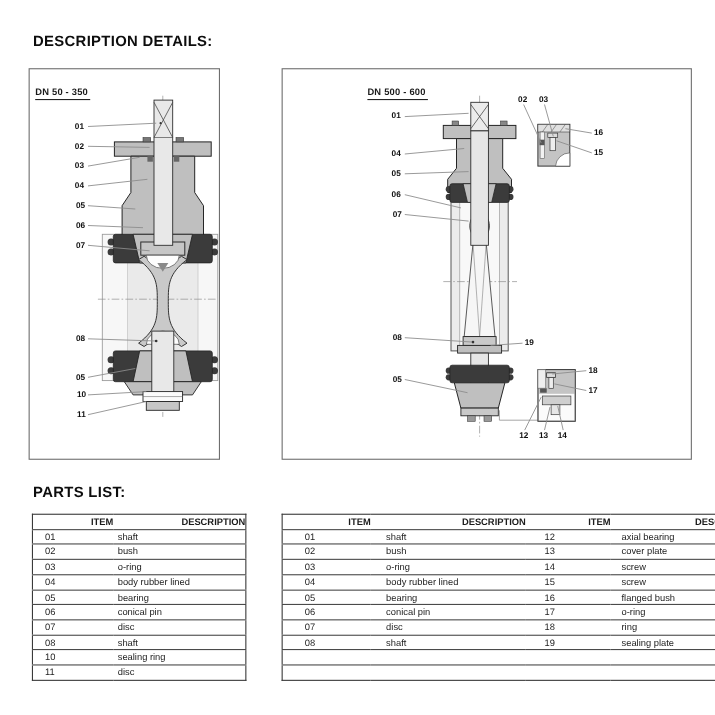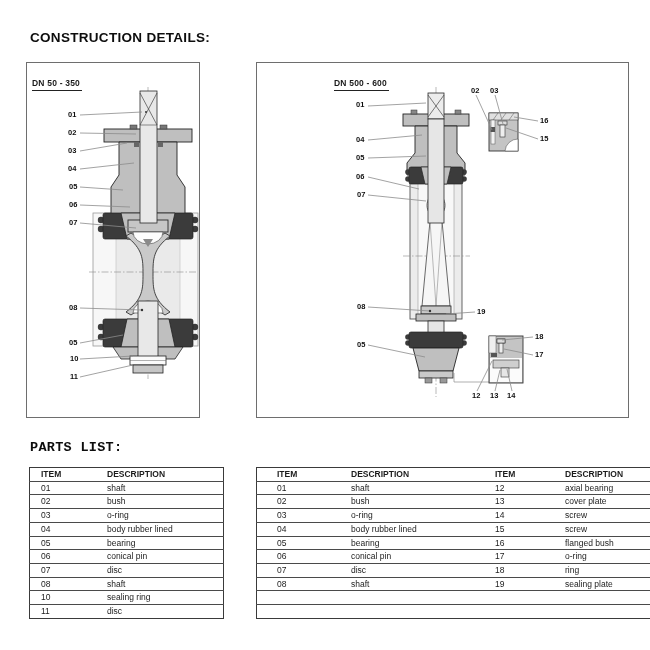--- a/index.html
+++ b/index.html
@@ -3,21 +3,21 @@
 <meta charset="utf-8">
 <style>
   html,body{margin:0;padding:0;}
   body{
     width:650px;height:650px;position:relative;background:#ffffff;
     font-family:"Liberation Sans","DejaVu Sans",sans-serif;color:#111;
     overflow:hidden;
   }
   .title{position:absolute;font-size:13.5px;font-weight:bold;letter-spacing:.3px;color:#0d0d0d;}
   #construction-title{left:30px;top:30px;}
-  #parts-title{left:30px;top:440px;font-family:Liberation Mono, monospace;}
+  #parts-title{left:30px;top:440px;}
   .panel{position:absolute;border:1px solid #6e6e6e;background:#fff;}
   #panel-left{left:26px;top:62px;width:172px;height:354px;}
   #panel-right{left:256px;top:62px;width:371px;height:354px;}
   .panel svg{position:absolute;left:0;top:0;}
   .dn-label{
     position:absolute;font-size:8.5px;font-weight:bold;color:#1a1a1a;
     border-bottom:1px solid #222;padding:0 2px 2px 0;letter-spacing:.2px;white-space:nowrap;
   }
   #panel-left .dn-label{left:5px;top:15px;}
   #panel-right .dn-label{left:77px;top:15px;}
@@ -25,34 +25,34 @@
   table.parts{
     position:absolute;border-collapse:collapse;table-layout:fixed;
     font-size:8.5px;color:#1c1c1c;border:1.5px solid #3a3a3a;background:#fff;
   }
   table.parts tr{border-bottom:1px solid #4a4a4a;}
   table.parts tr:last-child{border-bottom:none;}
   table.parts th,table.parts td{
     padding:0;height:12.7px;line-height:12.7px;text-align:left;
     overflow:hidden;white-space:nowrap;vertical-align:middle;font-weight:normal;
   }
-  table.parts th{font-weight:bold;}
+  table.parts th{font-weight:bold;text-align:right;}
   #table-left{left:29px;top:467px;width:178px;}
   #table-left .c1{width:62px;padding-left:11px;}
   #table-left .c2{width:116px;padding-left:4px;}
   #table-right{left:256px;top:467px;width:372px;}
   #table-right .c1{width:60px;padding-left:20px;}
   #table-right .c2{width:127px;padding-left:14px;}
   #table-right .c3{width:60px;padding-left:17px;}
   #table-right .c4{width:125px;padding-left:10px;}
 </style>
 </head>
 <body>
 
-<div class="title" id="construction-title">CONSTRUCTION DETAILS:</div>
+<div class="title" id="construction-title">DESCRIPTION DETAILS:</div>
 
 <div class="panel" id="panel-left">
   <svg width="172" height="354" viewBox="0 0 172 354">
 
     <rect x="66" y="150" width="105" height="133" fill="#f7f7f7" stroke="#9a9a9a" stroke-width="0.8"></rect>
     <rect x="89" y="151" width="64" height="131" fill="#eaeaea" stroke="#c0c0c0" stroke-width="0.6"></rect>
 
     <line x1="121" y1="24" x2="121" y2="316" stroke="#8a8a8a" stroke-width="0.6" stroke-dasharray="7 2 1.5 2"></line>
     <line x1="62" y1="209" x2="170" y2="209" stroke="#8a8a8a" stroke-width="0.6" stroke-dasharray="7 2 1.5 2"></line>
 

